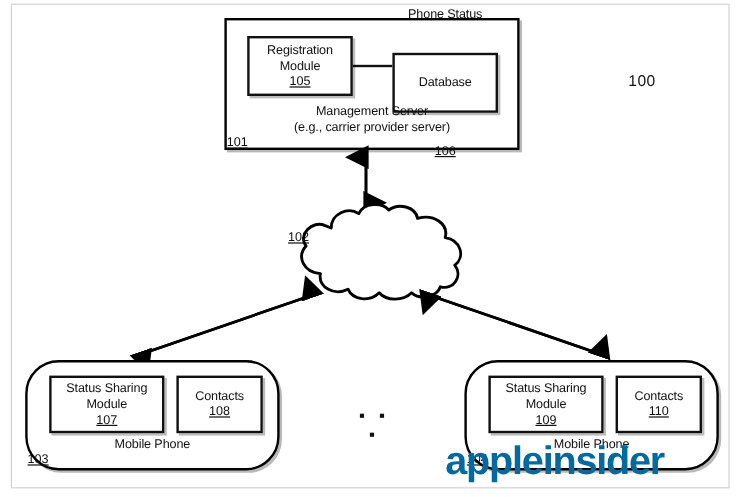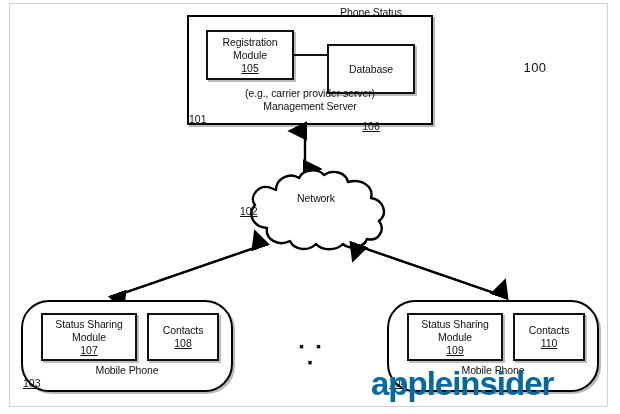--- a/index.html
+++ b/index.html
@@ -174,22 +174,22 @@
 
     <div id="server-module-connector"></div>
 
     <div class="inner-box" id="phone-status-database">
       <span class="box-line">Phone Status</span>
       <span class="box-line">Database</span>
       <span class="ref-num">106</span>
     </div>
 
     <div class="caption" id="management-server-caption">
+      <span class="box-line">Management Server</span>
       <span class="box-line">(e.g., carrier provider server)</span>
-      <span class="box-line">Management Server</span>
       <span class="ref-num">101</span>
     </div>
   </div>
 
   <div id="figure-number">100</div>
 
   <svg class="arrow-svg" id="arrow-server-cloud" width="18" height="52" viewBox="0 0 18 52">
     <defs>
       <marker id="ah-up" markerWidth="9" markerHeight="9" refX="4.5" refY="8" orient="auto">
         <path d="M4.5,0 L9,9 L0,9 Z" fill="#000"></path>
@@ -213,21 +213,20 @@
            C 146,62 138,74 127,71
            C 124,80 110,82 103,76
            C 96,83 82,83 76,76
            C 68,84 54,82 50,73
            C 38,79 25,71 27,60
            C 13,59 7,46 15,37
            C 8,28 20,15 31,20
            Z"></path>
     </svg>
     <div id="network-cloud-label">
-      <span class="box-line">Network</span>
       <span class="ref-num">102</span>
     </div>
   </div>
 
   <svg class="arrow-svg" id="arrow-cloud-left" width="160" height="62" viewBox="0 0 160 62">
     <defs>
       <marker id="ah-dl-a" markerWidth="9" markerHeight="9" refX="4.5" refY="8" orient="auto">
         <path d="M4.5,0 L9,9 L0,9 Z" fill="#000"></path>
       </marker>
       <marker id="ah-dl-b" markerWidth="9" markerHeight="9" refX="4.5" refY="8" orient="auto">

